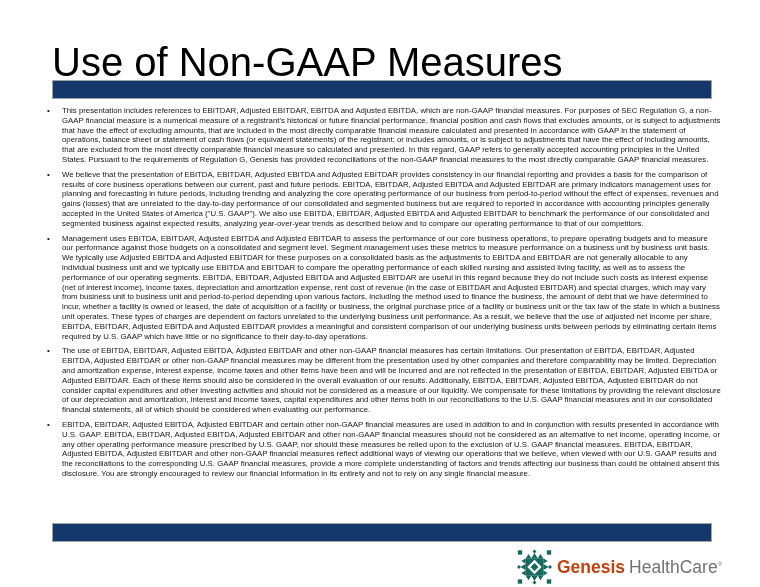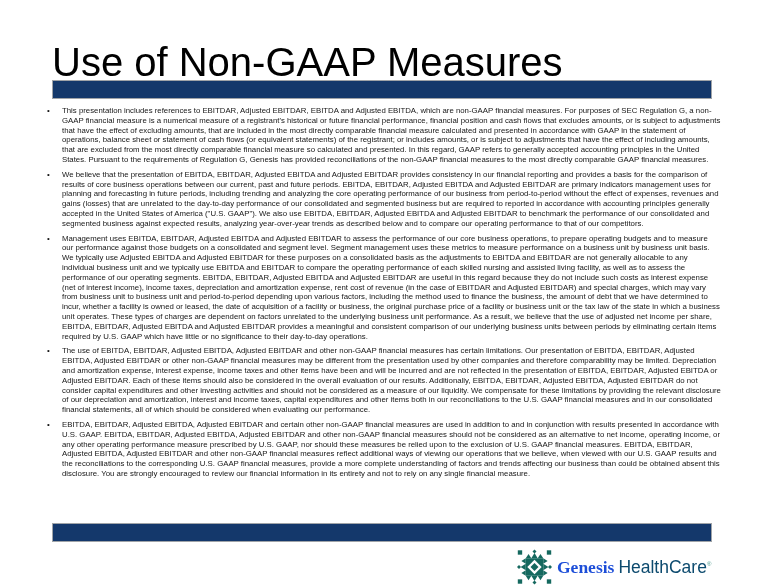--- a/index.html
+++ b/index.html
@@ -61,26 +61,25 @@
     align-items:center;
   }
   .logo svg{display:block;}
   .brand{
     margin-left:5px;
     font-size:17.5px;
     white-space:nowrap;
   }
   .brand .bold{
     font-weight:700;
-    color:#1d4ed8;
-    font-family:Liberation Serif, serif;
+    color:#c2410c;
   }
   .brand .light{
     font-weight:400;
-    color:#0c4a6e;
+    color:#737373;
     margin-left:4px;
   }
   .brand sup{
     font-size:6px;
     color:#46958A;
     vertical-align:super;
   }
 </style>
 </head>
 <body>

